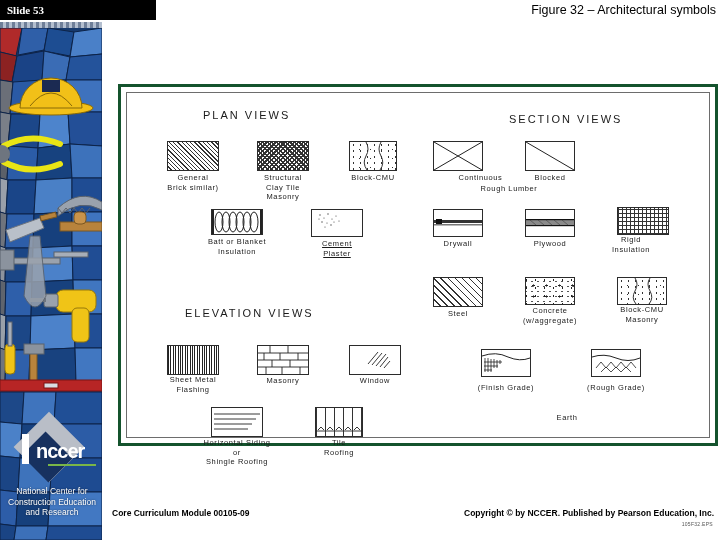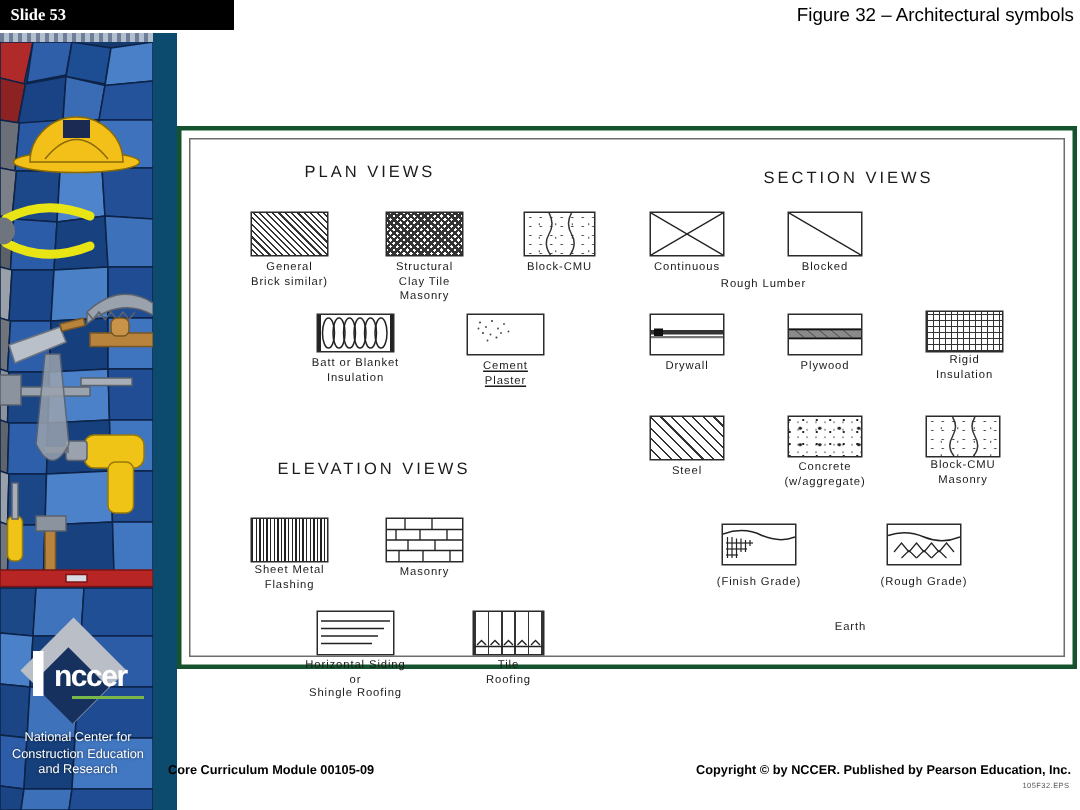--- a/index.html
+++ b/index.html
@@ -16,21 +16,21 @@
     position:absolute;left:7px;top:3px;color:#ffffff;font-size:11px;font-weight:bold;
     font-family:"Liberation Serif",serif;letter-spacing:0px;line-height:14px;
   }
   #figure-title{
     position:absolute;right:4px;top:3px;color:#000000;font-size:12.5px;
     font-family:"Liberation Sans",sans-serif;white-space:nowrap;
   }
 
   
   #sidebar{
-    position:absolute;left:0;top:22px;width:118px;height:518px;overflow:hidden;
+    position:absolute;left:0;top:22px;width:102px;height:518px;overflow:hidden;
     background:#0c4a6e;
   }
   #mosaic{position:absolute;inset:0;overflow:hidden;}
   #sidebar-topstrip{
     position:absolute;left:0;top:0;width:102px;height:6px;
     background:repeating-linear-gradient(90deg,#7e8ba0 0 3px,#cfd6e0 3px 6px);
     opacity:.85;
   }
 
   
@@ -344,21 +344,21 @@
           <circle cx="7" cy="9" r=".6"></circle>
             <circle cx="22" cy="12" r=".6"></circle>
             <circle cx="13" cy="17" r=".6"></circle>
         </g>
       </svg>
     </div>
     <div class="cap" style="top:30px;text-decoration:underline;">Cement
 Plaster</div>
   </div>
 
-  <div class="sym" style="left:312px;top:54px;width:50px;height:30px;">
+  <div class="sym" style="left:312px;top:54px;width:50px;height:30px;padding-left:45px;">
     <div class="swatch" style="width:48px;height:28px;">
       <svg width="48" height="28">
         <line x1="0" y1="0" x2="48" y2="28" stroke="#222"></line>
         <line x1="48" y1="0" x2="0" y2="28" stroke="#222"></line>
       </svg>
     </div>
     <div class="cap" style="top:32px;">Continuous</div>
   </div>
 
   <div class="sym" style="left:404px;top:54px;width:50px;height:30px;">
@@ -395,21 +395,21 @@
             <line x1="12" y1="10" x2="18" y2="15"></line>
           <line x1="20" y1="10" x2="26" y2="15"></line>
             <line x1="28" y1="10" x2="34" y2="15"></line>
           <line x1="36" y1="10" x2="42" y2="15"></line>
         </g>
       </svg>
     </div>
     <div class="cap" style="top:30px;">Plywood</div>
   </div>
 
-  <div class="sym" style="left:496px;top:120px;width:52px;height:28px;">
+  <div class="sym" style="left:496px;top:120px;width:28px;height:28px;">
     <div class="swatch p-grid" style="width:50px;height:26px;"></div>
     <div class="cap" style="top:28px;">Rigid
 Insulation</div>
   </div>
 
   <div class="sym" style="left:312px;top:190px;width:50px;height:30px;">
     <div class="swatch p-diag45-wide" style="width:48px;height:28px;"></div>
     <div class="cap" style="top:32px;">Steel</div>
   </div>
 
@@ -492,20 +492,34 @@
             <line x1="32" y1="14" x2="32" y2="21"></line>
           <line x1="8" y1="21" x2="8" y2="28"></line>
             <line x1="24" y1="21" x2="24" y2="28"></line>
             <line x1="42" y1="21" x2="42" y2="28"></line>
         </g>
       </svg>
     </div>
     <div class="cap" style="top:31px;">Masonry</div>
   </div>
 
+  <div class="sym" style="left:228px;top:258px;width:52px;height:30px;">
+    <div class="swatch" style="width:50px;height:28px;">
+      <svg width="50" height="28">
+        <g stroke="#222" stroke-width=".9">
+          <line x1="18" y1="18" x2="28" y2="6"></line>
+            <line x1="22" y1="19" x2="32" y2="7"></line>
+          <line x1="26" y1="20" x2="36" y2="8"></line>
+            <line x1="30" y1="21" x2="38" y2="11"></line>
+          <line x1="34" y1="22" x2="40" y2="15"></line>
+        </g>
+      </svg>
+    </div>
+    <div class="cap" style="top:31px;">Window</div>
+  </div>
 
   <div class="sym" style="left:90px;top:320px;width:52px;height:30px;">
     <div class="swatch" style="width:50px;height:28px;">
       <svg width="50" height="28">
         <g stroke="#222" stroke-width=".9">
           <line x1="2" y1="6" x2="48" y2="6"></line>
             <line x1="2" y1="11" x2="44" y2="11"></line>
           <line x1="2" y1="16" x2="40" y2="16"></line>
             <line x1="2" y1="21" x2="36" y2="21"></line>
         </g>

